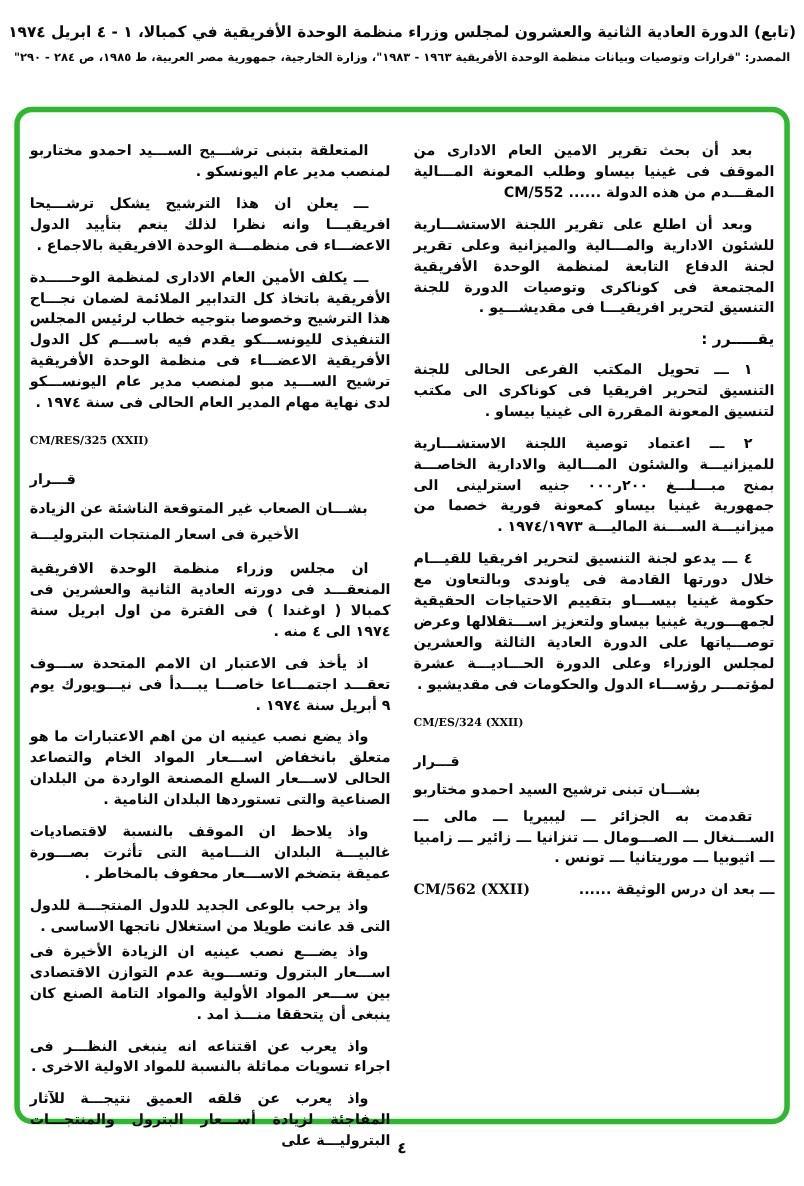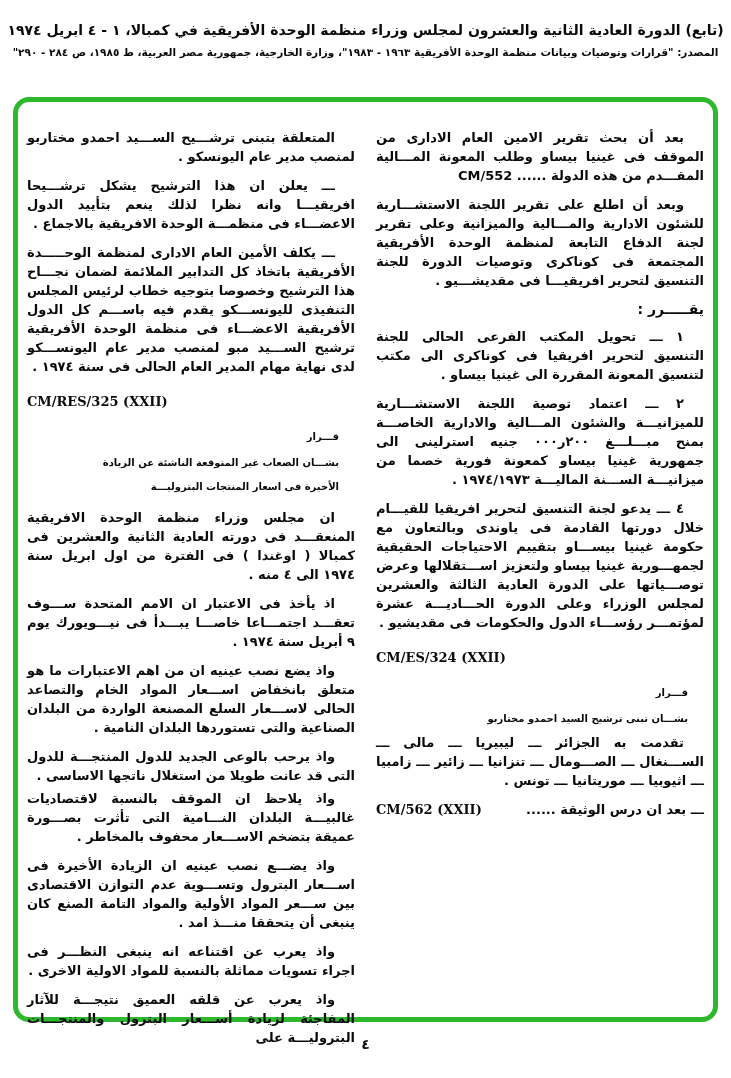--- a/index.html
+++ b/index.html
@@ -20,24 +20,24 @@
     direction:rtl;text-align:justify;
     font-size:13px;font-weight:700;line-height:19px;
   }
   .col-right{right:9px;}
   .col-left{left:9px;}
   .p{margin:4px 0 10px;text-indent:20px;}
   .p.tight{margin-bottom:0;}
   .decree{margin:0 0 8px;text-indent:0;text-align:right;font-size:14px;}
   .code{
     direction:ltr;text-align:left;text-indent:0;
-    font-family:"DejaVu Serif",serif;font-weight:700;font-size:13px;
+    font-family:"DejaVu Serif",serif;font-weight:700;font-size:10px;
     margin:16px 0 16px;
   }
-  .heading{text-align:right;text-indent:0;margin:0 16px 5px;font-size:10px;}
+  .heading{text-align:left;text-indent:0;margin:0 0 5px;font-size:13px;}
   .heading.title{letter-spacing:2px;margin-bottom:7px;}
   .heading.last{margin-bottom:12px;}
   .headgroup{margin-top:4px;}
   .split{display:flex;justify-content:space-between;align-items:baseline;margin:4px 0 0;}
   .split .code-inline{
     direction:ltr;font-family:"DejaVu Serif",serif;font-weight:700;font-size:13px;
   }
   .pagenum{position:absolute;top:1036px;left:0;right:0;text-align:center;font-size:14px;font-weight:700;}
 </style>
 </head>
@@ -75,22 +75,22 @@
     <p class="p">ـــ يكلف الأمين العام الادارى لمنظمة الوحـــــدة الأفريقية باتخاذ كل التدابير الملائمة لضمان نجـــاح هذا الترشيح وخصوصا بتوجيه خطاب لرئيس المجلس التنفيذى لليونســـكو يقدم فيه باســـم كل الدول الأفريقية الاعضـــاء فى منظمة الوحدة الأفريقية ترشيح الســـيد مبو لمنصب مدير عام اليونســـكو لدى نهاية مهام المدير العام الحالى فى سنة ١٩٧٤ .</p>
     <p class="code">CM/RES/325 (XXII)</p>
     <div class="headgroup">
       <p class="heading title">قـــرار</p>
       <p class="heading">بشـــان الصعاب غير المتوقعة الناشئة عن الزيادة</p>
       <p class="heading last">الأخيرة فى اسعار المنتجات البتروليـــة</p>
     </div>
     <p class="p">ان مجلس وزراء منظمة الوحدة الافريقية المنعقـــد فى دورته العادية الثانية والعشرين فى كمبالا ( اوغندا ) فى الفترة من اول ابريل سنة ١٩٧٤ الى ٤ منه .</p>
     <p class="p">اذ يأخذ فى الاعتبار ان الامم المتحدة ســـوف تعقـــد اجتمـــاعا خاصـــا يبـــدأ فى نيـــويورك يوم ٩ أبريل سنة ١٩٧٤ .</p>
     <p class="p">واذ يضع نصب عينيه ان من اهم الاعتبارات ما هو متعلق بانخفاض اســـعار المواد الخام والتصاعد الحالى لاســـعار السلع المصنعة الواردة من البلدان الصناعية والتى تستوردها البلدان النامية .</p>
+    <p class="p">واذ يلاحظ ان الموقف بالنسبة لاقتصاديات غالبيـــة البلدان النـــامية التى تأثرت بصـــورة عميقة بتضخم الاســـعار محفوف بالمخاطر .</p>
     <p class="p tight">واذ يرحب بالوعى الجديد للدول المنتجـــة للدول التى قد عانت طويلا من استغلال ناتجها الاساسى .</p>
-    <p class="p">واذ يلاحظ ان الموقف بالنسبة لاقتصاديات غالبيـــة البلدان النـــامية التى تأثرت بصـــورة عميقة بتضخم الاســـعار محفوف بالمخاطر .</p>
     <p class="p">واذ يضـــع نصب عينيه ان الزيادة الأخيرة فى اســـعار البترول وتســـوية عدم التوازن الاقتصادى بين ســـعر المواد الأولية والمواد التامة الصنع كان ينبغى أن يتحققا منـــذ امد .</p>
     <p class="p">واذ يعرب عن اقتناعه انه ينبغى النظـــر فى اجراء تسويات مماثلة بالنسبة للمواد الاولية الاخرى .</p>
     <p class="p">واذ يعرب عن قلقه العميق نتيجـــة للآثار المفاجئة لزيادة أســـعار البترول والمنتجـــات البتروليـــة على</p>
   </div>
 
 </div>
 
 <div class="pagenum">٤</div>
 
 </body></html>

